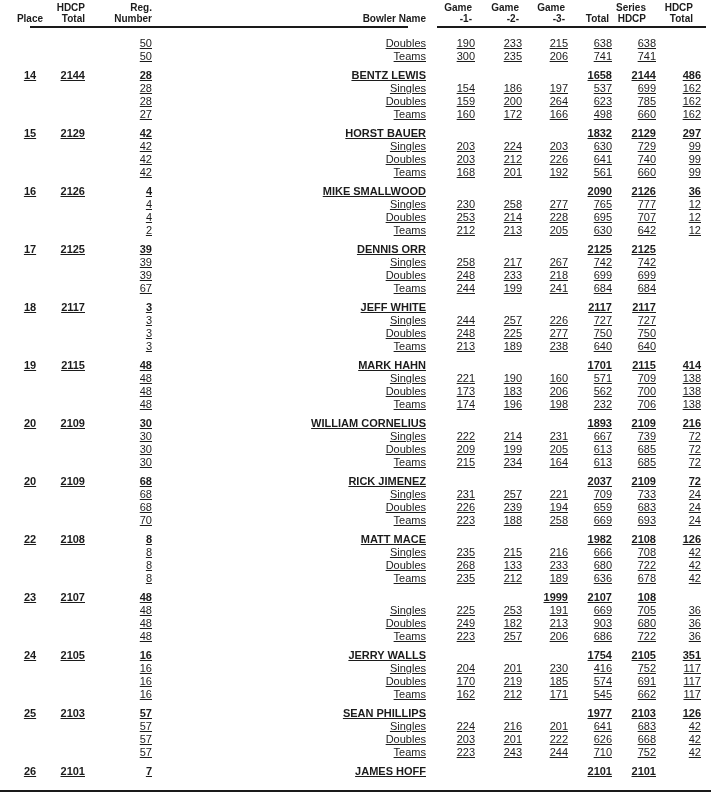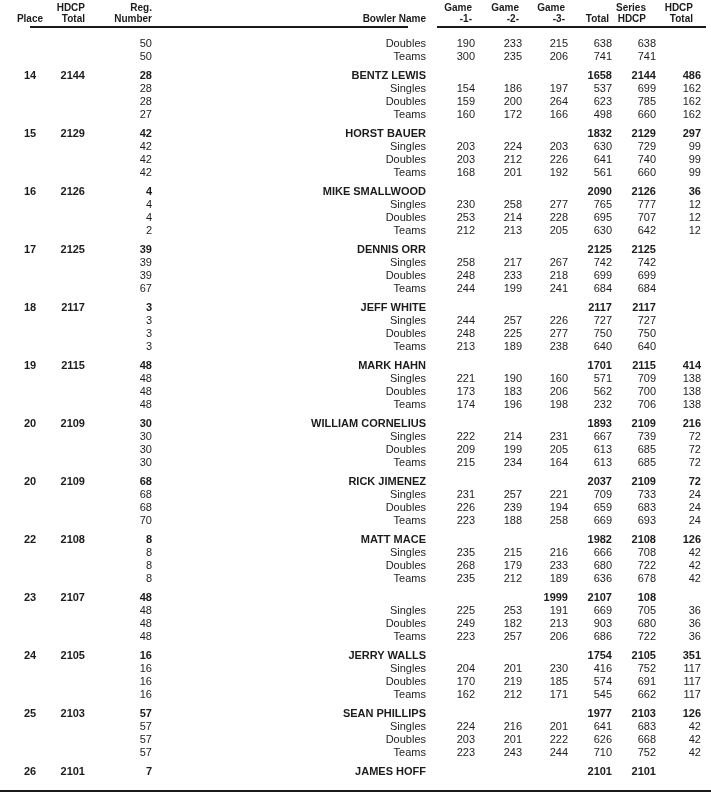--- a/index.html
+++ b/index.html
@@ -12,21 +12,21 @@
 
   
   .thead{position:relative;padding-top:2px;height:25px;}
   .hrow{display:grid;grid-template-columns:var(--cols);}
   .hcell{font-size:10px;font-weight:700;line-height:11px;white-space:nowrap;}
   .rule{position:absolute;height:2px;background:#1a1a1a;top:26px;}
   .rule-left{left:30px;width:378px;}
   .rule-right{left:437px;width:269px;}
 
   
-  .tbody{margin-top:10px;}
+  .tbody{margin-top:10px;text-decoration:underline;}
   .group{margin-bottom:6px;}
   .row{display:grid;grid-template-columns:var(--cols);height:13px;line-height:13px;}
   .cell{font-size:11px;white-space:nowrap;overflow:visible;}
   .name-row .cell{font-weight:700;}
   .event-row .cell{font-weight:400;}
 
   
   .c0{text-align:center;padding-left:13px;}
   .c1{text-align:right;padding-right:3px;}
   .c2{text-align:right;}
@@ -522,21 +522,21 @@
           <div class="cell c7">666</div>
           <div class="cell c8">708</div>
           <div class="cell c9">42</div>
         </div>
         <div class="row event-row">
           <div class="cell c0"></div>
           <div class="cell c1"></div>
           <div class="cell c2">8</div>
           <div class="cell c3">Doubles</div>
           <div class="cell c4">268</div>
-          <div class="cell c5">179</div>
+          <div class="cell c5">133</div>
           <div class="cell c6">233</div>
           <div class="cell c7">680</div>
           <div class="cell c8">722</div>
           <div class="cell c9">42</div>
         </div>
         <div class="row event-row">
           <div class="cell c0"></div>
           <div class="cell c1"></div>
           <div class="cell c2">8</div>
           <div class="cell c3">Teams</div>

